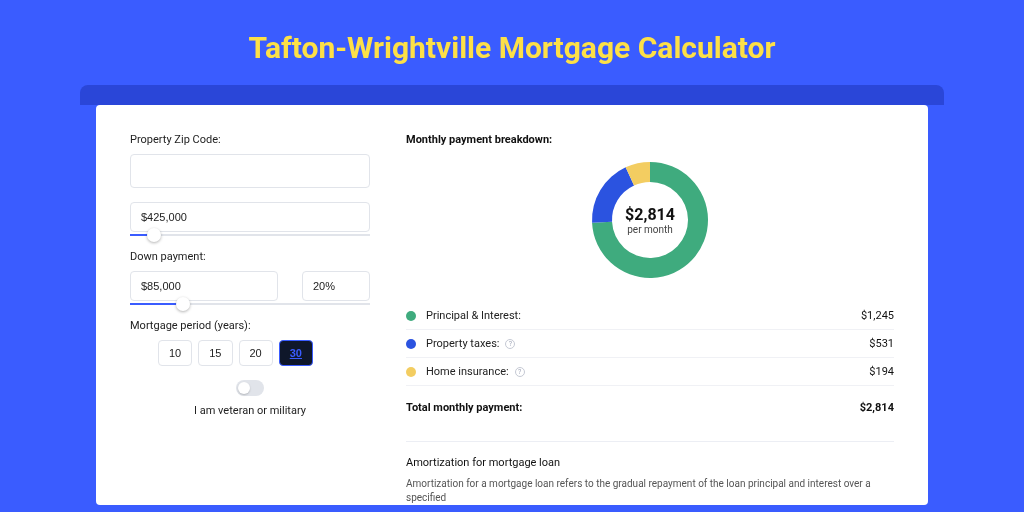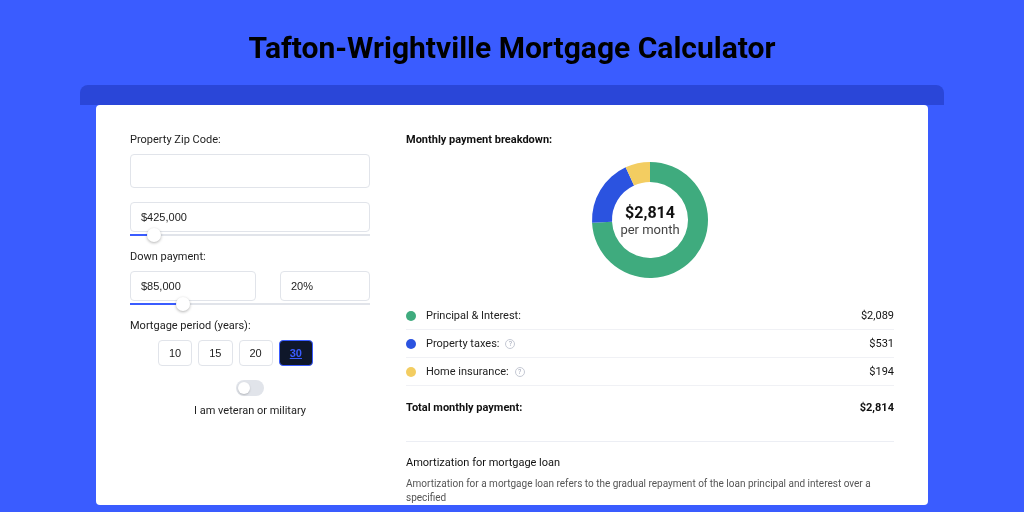--- a/index.html
+++ b/index.html
@@ -8,21 +8,21 @@
     background: #3a5cff;
     width: 1024px;
     height: 512px;
     overflow: hidden;
   }
   .header {
     text-align: center;
     padding: 30px 0 20px 0;
   }
   .header h1 {
-    color: #000000;
+    color: #fde047;
     font-size: 30px;
     font-weight: 700;
   }
   .shadow-bar {
     background: #2a46d8;
     height: 20px;
     margin: 0 80px;
     border-radius: 8px 8px 0 0;
   }
   .panel {
@@ -78,21 +78,21 @@
     width: 14px; height: 14px;
     background: #fff;
     border-radius: 50%;
     box-shadow: 0 1px 3px rgba(0,0,0,0.3);
     position: absolute;
     top: -6px;
     transform: translateX(-50%);
   }
   .dp-row { display: flex; gap: 24px; }
   .dp-row .text-input:first-child { flex: 1; }
-  .dp-row .text-input:last-child { width: 90px; }
+  .dp-row .text-input:last-child { width: 68px; }
   .period-row { display: flex; gap: 6px; padding-left: 28px; }
   .period-btn {
     border: 1px solid #e1e4ea;
     background: #fff;
     font-size: 11px;
     color: #222;
     padding: 6px 10px;
     border-radius: 4px;
     cursor: pointer;
   }
@@ -142,21 +142,21 @@
   }
   .donut-center {
     position: absolute;
     inset: 0;
     display: flex;
     flex-direction: column;
     align-items: center;
     justify-content: center;
   }
   .donut-amount { font-size: 16px; font-weight: 700; color: #111; }
-  .donut-sub { font-size: 13px; color: #444; text-align: center; }
+  .donut-sub { font-size: 10px; color: #444; text-align: center; }
   .legend-row {
     display: flex;
     align-items: center;
     font-size: 11px;
     color: #222;
     padding: 7px 0;
   }
   .legend-row.sep { border-top: 1px solid #f0f1f5; }
   .dot {
     width: 10px; height: 10px;
@@ -280,21 +280,21 @@
           <div class="donut-amount">$2,814</div>
           <div class="donut-sub">per month</div>
         </div>
       </div>
     </div>
 
     <div id="legend">
         <div class="legend-row">
           <span class="dot" style="background: rgb(63, 171, 126);"></span>
           <span class="legend-label">Principal &amp; Interest:</span>
-          <span class="legend-amount">$2,089</span>
+          <span class="legend-amount">$1,245</span>
         </div>
         <div class="legend-row sep">
           <span class="dot" style="background: rgb(43, 83, 224);"></span>
           <span class="legend-label">Property taxes:</span>
           <span class="info-icon">?</span>
           <span class="legend-amount">$531</span>
         </div>
         <div class="legend-row sep">
           <span class="dot" style="background: rgb(243, 205, 97);"></span>
           <span class="legend-label">Home insurance:</span>

